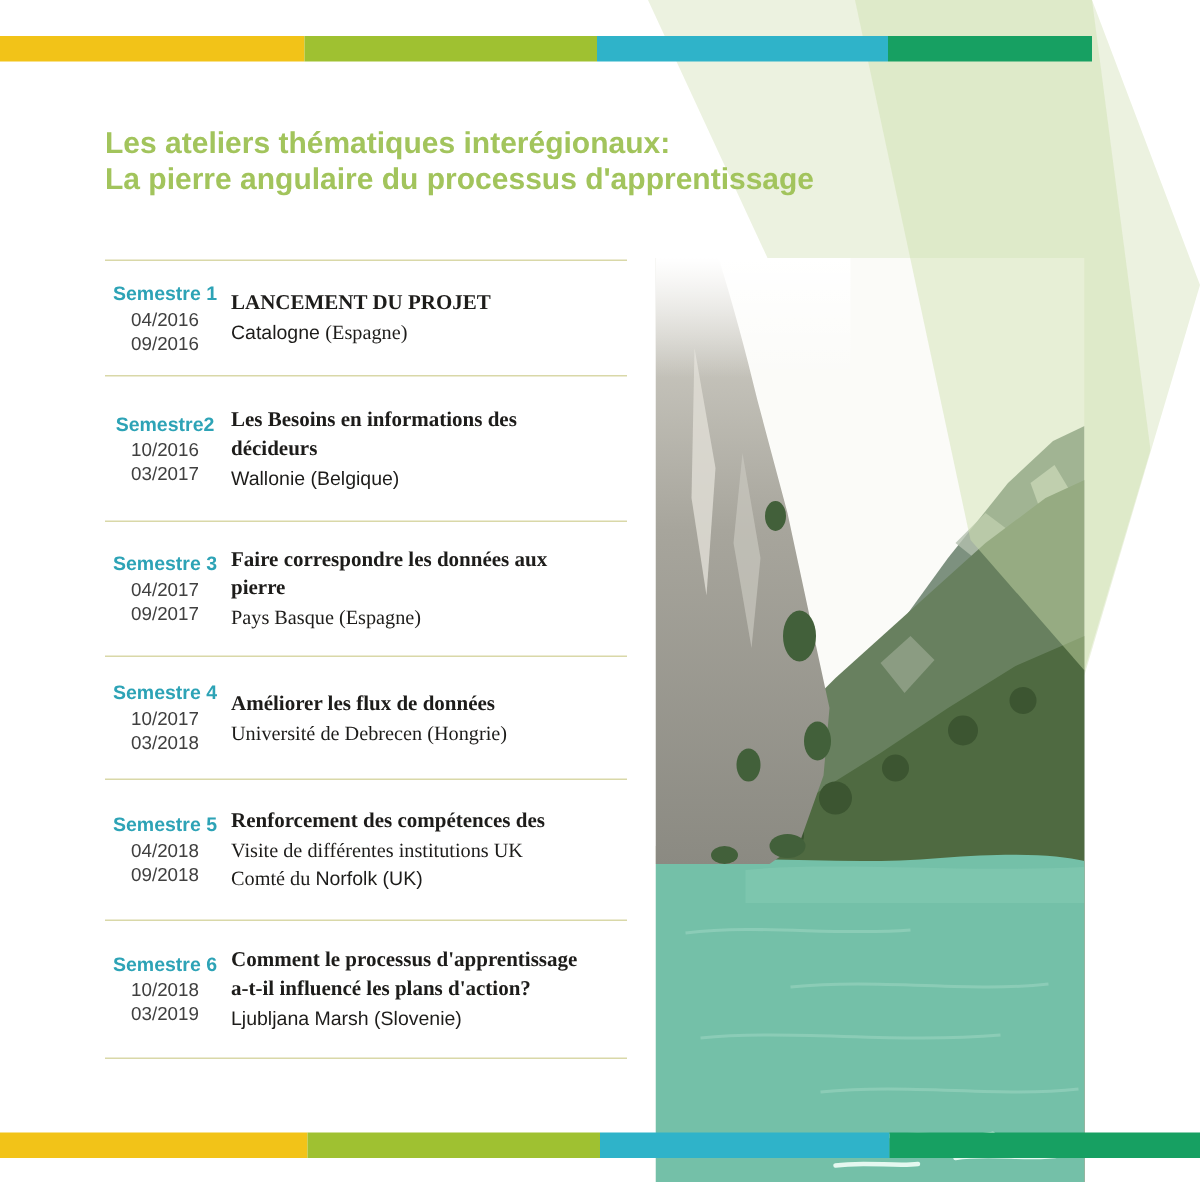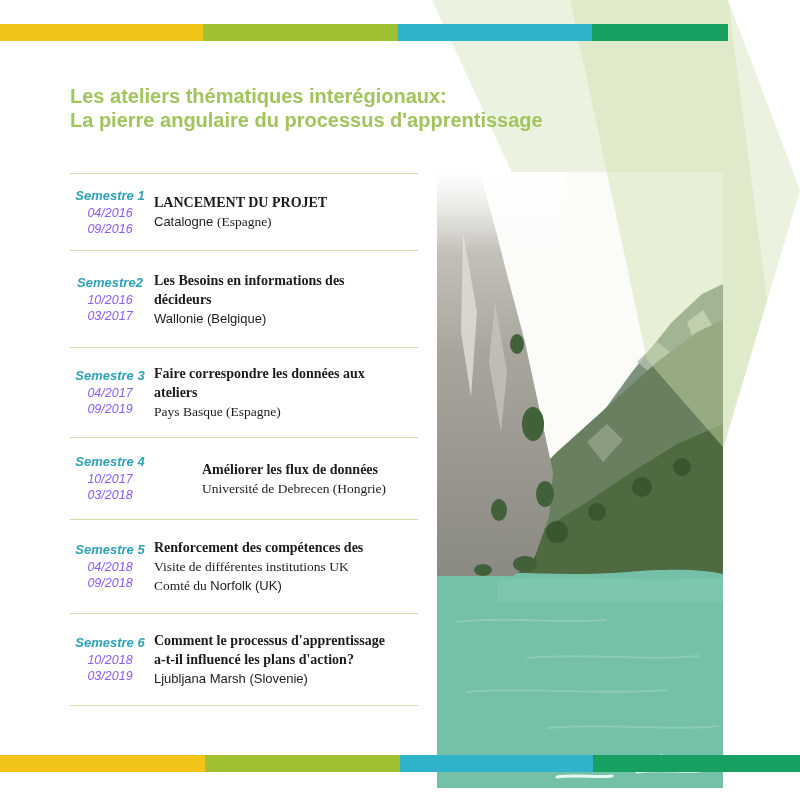--- a/index.html
+++ b/index.html
@@ -30,26 +30,26 @@
 
   
   .timeline{position:absolute;left:70px;top:173px;width:348px;z-index:5;
     list-style:none;margin:0;padding:0;}
   .entry{display:flex;align-items:center;box-sizing:border-box;
     border-top:1px solid #d9d8a8;}
   .entry:last-child{border-bottom:1px solid #d9d8a8;}
   .entry:nth-child(1){min-height:77px;}
   .entry:nth-child(2){min-height:97px;}
   .entry:nth-child(3){min-height:90px;}
-  .entry:nth-child(4){min-height:82px;gap:48px;}
+  .entry:nth-child(4){min-height:82px;}
   .entry:nth-child(5){min-height:94px;}
   .entry:nth-child(6){min-height:93px;}
-  .lbl-col{width:80px;flex:0 0 80px;text-align:center;font-style:italic;}
+  .lbl-col{width:80px;flex:0 0 80px;text-align:center;}
   .sem-label{font-weight:bold;font-size:13px;line-height:16px;color:#2da3b6;}
-  .sem-dates{font-size:12.5px;line-height:16px;color:#8b5cf6;margin-top:1px;text-align:center;}
+  .sem-dates{font-size:12.5px;line-height:16px;color:#404040;margin-top:1px;text-align:center;}
   .content-col{flex:1;padding-left:4px;color:#1d1c1a;}
   .entry-title{font-family:"Liberation Serif",serif;font-weight:bold;
     font-size:14px;line-height:19px;white-space:nowrap;}
   .loc-line{font-size:13.5px;line-height:19px;white-space:nowrap;}
   .f-serif{font-family:"Liberation Serif",serif;}
   .f-sans{font-family:Liberation Sans, sans-serif;font-size:13px;}
 </style>
 </head>
 <body>
 
@@ -173,27 +173,27 @@
             <div class="loc-line"><span class="f-sans">Wallonie (Belgique)</span></div>
           </div>
       </div>
     </li>
 
     <li class="entry">
       <div class="lbl-col">
         <div class="sem-label">Semestre 3</div>
         <div class="sem-dates">
             <div>04/2017</div>
-            <div>09/2019</div>
+            <div>09/2017</div>
           </div>
       </div>
       <div class="content-col">
         <div class="entry-title">
             <div>Faire correspondre les données aux</div>
-            <div>ateliers</div>
+            <div>pierre</div>
           </div>
         <div>
             <div class="loc-line"><span class="f-serif">Pays Basque (Espagne)</span></div>
           </div>
       </div>
     </li>
 
     <li class="entry">
       <div class="lbl-col">
         <div class="sem-label">Semestre 4</div>

